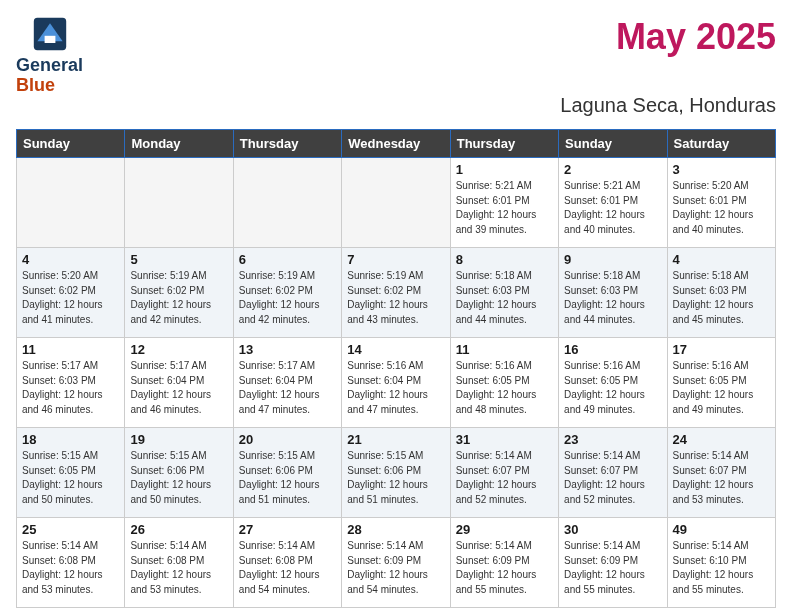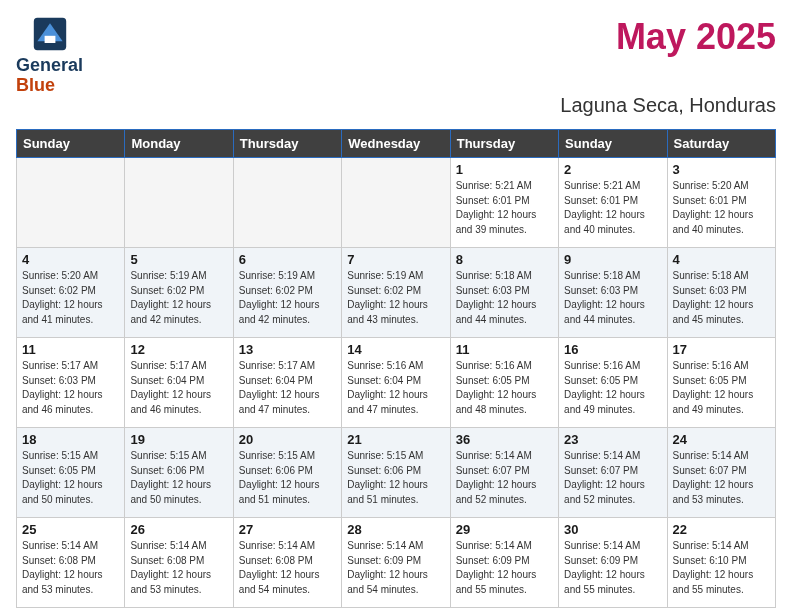--- a/index.html
+++ b/index.html
@@ -275,21 +275,21 @@
 and 51 minutes.</div>
         </td>
         <td class="shaded">
           <div class="day-num">21</div>
           <div class="day-info" style="white-space: pre-line;">Sunrise: 5:15 AM
 Sunset: 6:06 PM
 Daylight: 12 hours
 and 51 minutes.</div>
         </td>
         <td class="shaded">
-          <div class="day-num">36</div>
+          <div class="day-num">31</div>
           <div class="day-info" style="white-space: pre-line;">Sunrise: 5:14 AM
 Sunset: 6:07 PM
 Daylight: 12 hours
 and 52 minutes.</div>
         </td>
         <td class="shaded">
           <div class="day-num">23</div>
           <div class="day-info" style="white-space: pre-line;">Sunrise: 5:14 AM
 Sunset: 6:07 PM
 Daylight: 12 hours
@@ -340,21 +340,21 @@
 and 55 minutes.</div>
         </td>
         <td>
           <div class="day-num">30</div>
           <div class="day-info" style="white-space: pre-line;">Sunrise: 5:14 AM
 Sunset: 6:09 PM
 Daylight: 12 hours
 and 55 minutes.</div>
         </td>
         <td>
-          <div class="day-num">22</div>
+          <div class="day-num">49</div>
           <div class="day-info" style="white-space: pre-line;">Sunrise: 5:14 AM
 Sunset: 6:10 PM
 Daylight: 12 hours
 and 55 minutes.</div>
         </td>
       </tr>
     </tbody>
 </table>
 
 </body></html>

